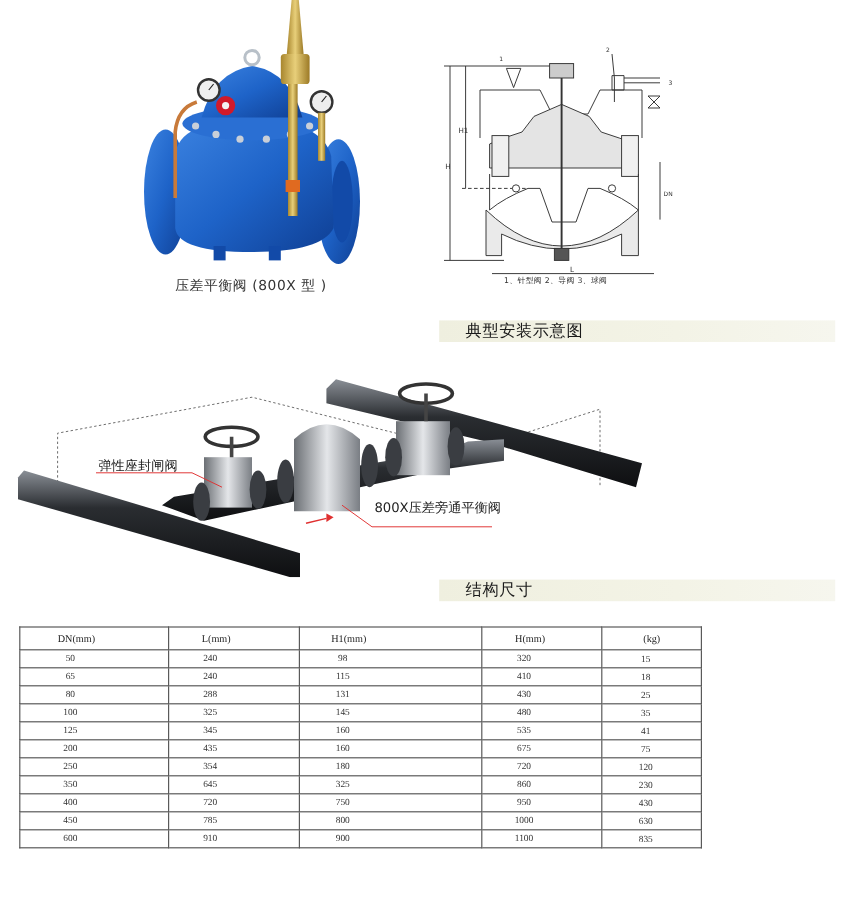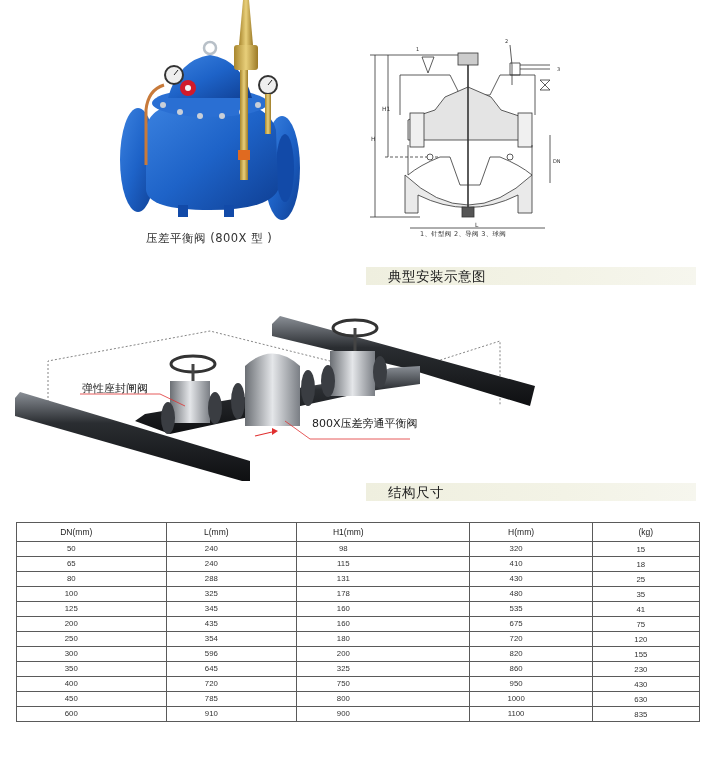--- a/index.html
+++ b/index.html
@@ -29,22 +29,22 @@
   #dims-bar { top: 483px; }
 
   
   #install-drawing { left: 10px; top: 306px; width: 530px; height: 175px; }
   .callout { font-size: 11px; color: #222; }
   #callout-gate-valve { left: 82px; top: 381px; }
   #callout-balance-valve { left: 312px; top: 416px; }
 
   
   #dims-table {
-    left: 16px; top: 522px; width: 684px; border-collapse: collapse;
-    font-size: 7.8px; color: #333; font-family: Liberation Sans, sans-serif;
+    left: 16px; top: 522px; width: 569px; border-collapse: collapse;
+    font-size: 7.8px; color: #333; font-family: Liberation Serif, serif;
   }
   #dims-table th, #dims-table td {
     border: 1px solid #5a5a5a; text-align: center; padding: 0; height: 14px; line-height: 14px;
   }
   #dims-table th { font-weight: normal; font-size: 8.5px; height: 18px; line-height: 18px; color: #222; }
   #dims-table { border-top: 1.5px solid #6a6a6a; border-bottom: 1.5px solid #444; }
   #dims-table th:nth-child(1), #dims-table td:nth-child(1) { width: 154px; }
   #dims-table th:nth-child(2), #dims-table td:nth-child(2) { width: 129px; }
   #dims-table th:nth-child(3), #dims-table td:nth-child(3) { width: 130px; }
   #dims-table th:nth-child(4), #dims-table td:nth-child(4) { width: 130px; }
@@ -241,21 +241,21 @@
       <tr>
         <td>80</td>
         <td>288</td>
         <td>131</td>
         <td>430</td>
         <td>25</td>
       </tr>
       <tr>
         <td>100</td>
         <td>325</td>
-        <td>178</td>
+        <td>145</td>
         <td>480</td>
         <td>35</td>
       </tr>
       <tr>
         <td>125</td>
         <td>345</td>
         <td>160</td>
         <td>535</td>
         <td>41</td>
       </tr>
@@ -267,27 +267,20 @@
         <td>75</td>
       </tr>
       <tr>
         <td>250</td>
         <td>354</td>
         <td>180</td>
         <td>720</td>
         <td>120</td>
       </tr>
       <tr>
-        <td>300</td>
-        <td>596</td>
-        <td>200</td>
-        <td>820</td>
-        <td>155</td>
-      </tr>
-      <tr>
         <td>350</td>
         <td>645</td>
         <td>325</td>
         <td>860</td>
         <td>230</td>
       </tr>
       <tr>
         <td>400</td>
         <td>720</td>
         <td>750</td>

